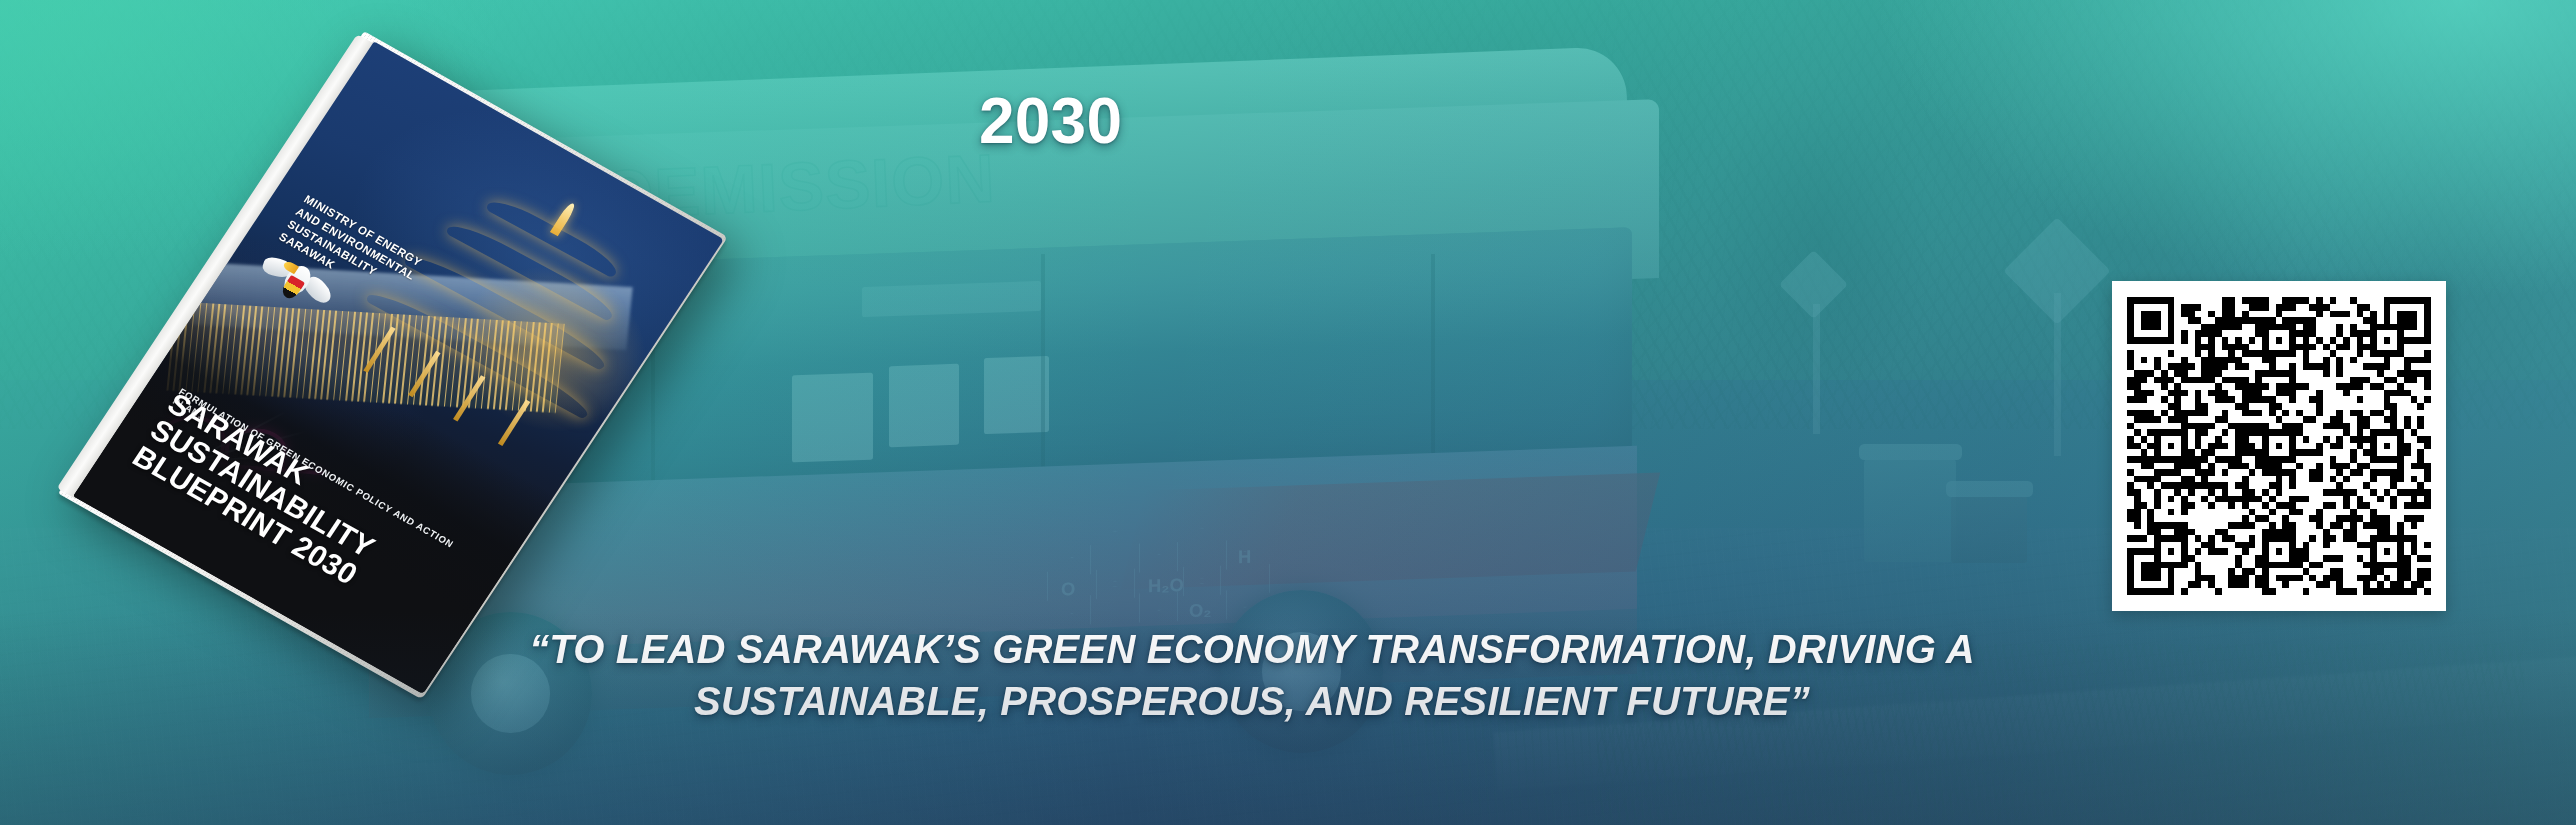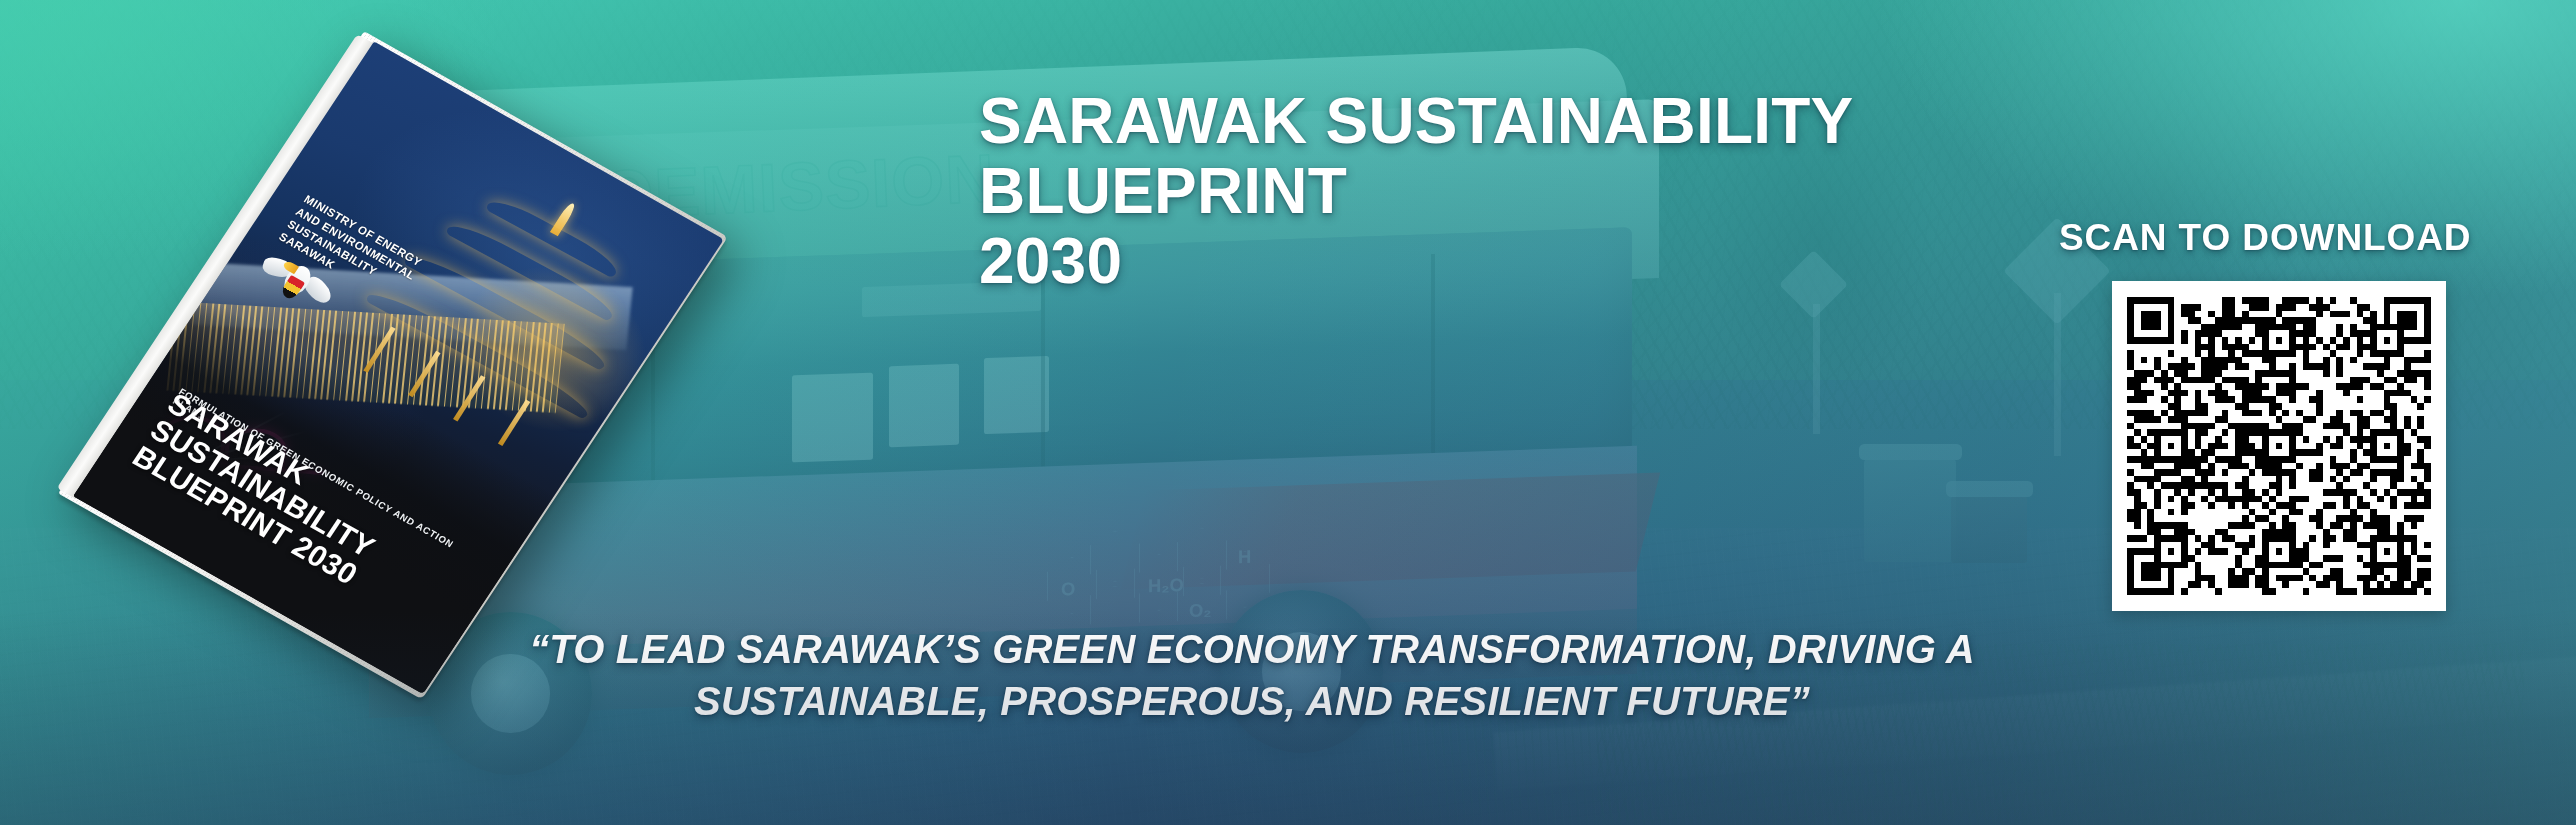--- a/index.html
+++ b/index.html
@@ -551,31 +551,29 @@
         <div class="cover-kicker">FORMULATION OF GREEN ECONOMIC POLICY AND ACTION PLAN:</div>
         <div class="cover-title">
           <div>SARAWAK SUSTAINABILITY</div>
           <div>BLUEPRINT 2030</div>
         </div>
       </div>
     </div>
   </div>
 
   <div class="headline">
-    <div>SARAWAK SUSTAINABILITY BLUEPRINT</div>
     <div>2030</div>
   </div>
 
 
   <div class="quote">
     <div>“TO LEAD SARAWAK’S GREEN ECONOMY TRANSFORMATION, DRIVING A</div>
     <div>SUSTAINABLE, PROSPEROUS, AND RESILIENT FUTURE”</div>
   </div>
 
-  <div class="scan-label">SCAN TO DOWNLOAD</div>
   <div class="qr-card">
     <div class="qr-grid" id="qrGrid">
         <i></i>
         <i></i>
         <i></i>
         <i></i>
         <i></i>
         <i></i>
         <i></i>
         <i style="background: transparent;"></i>

